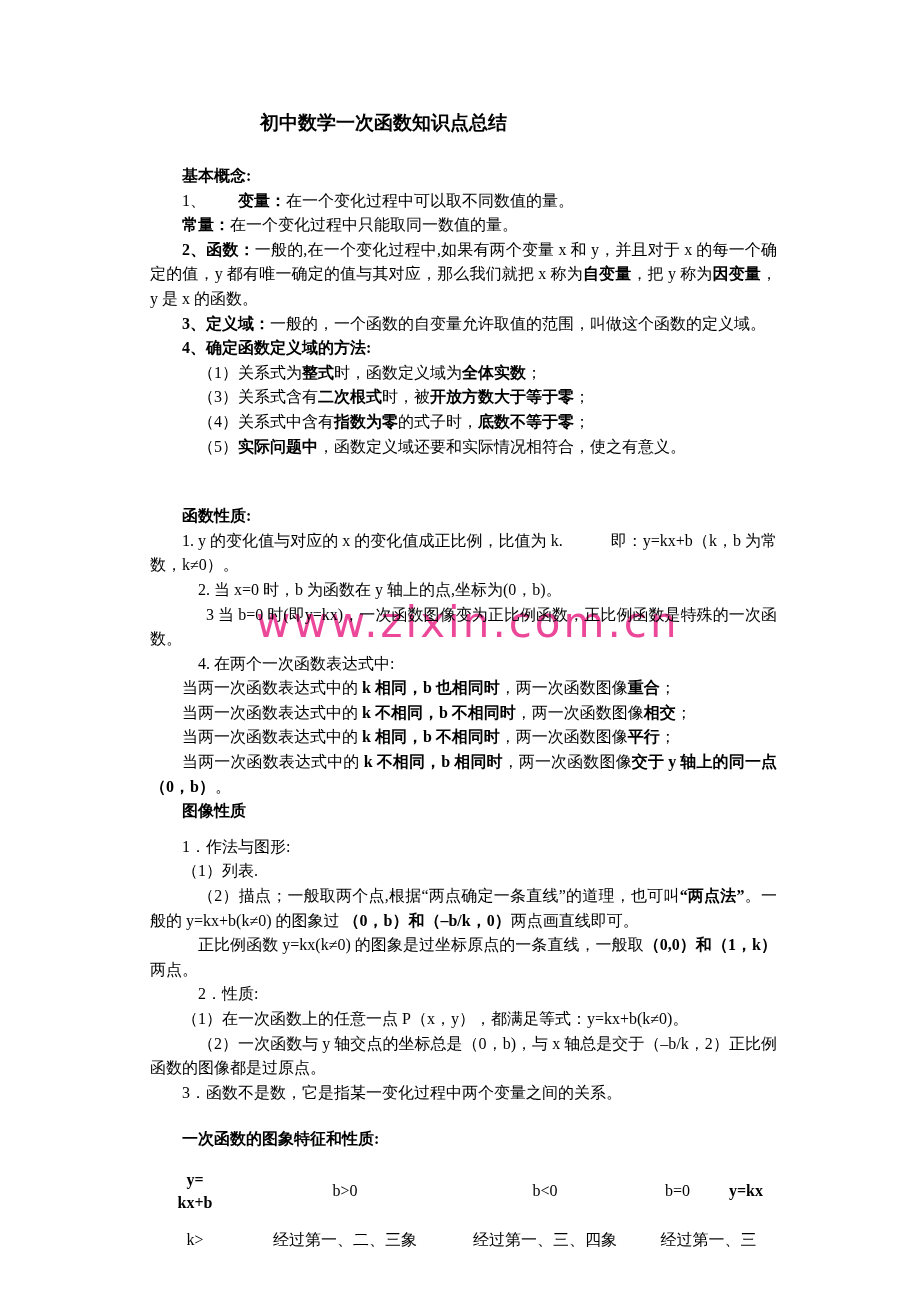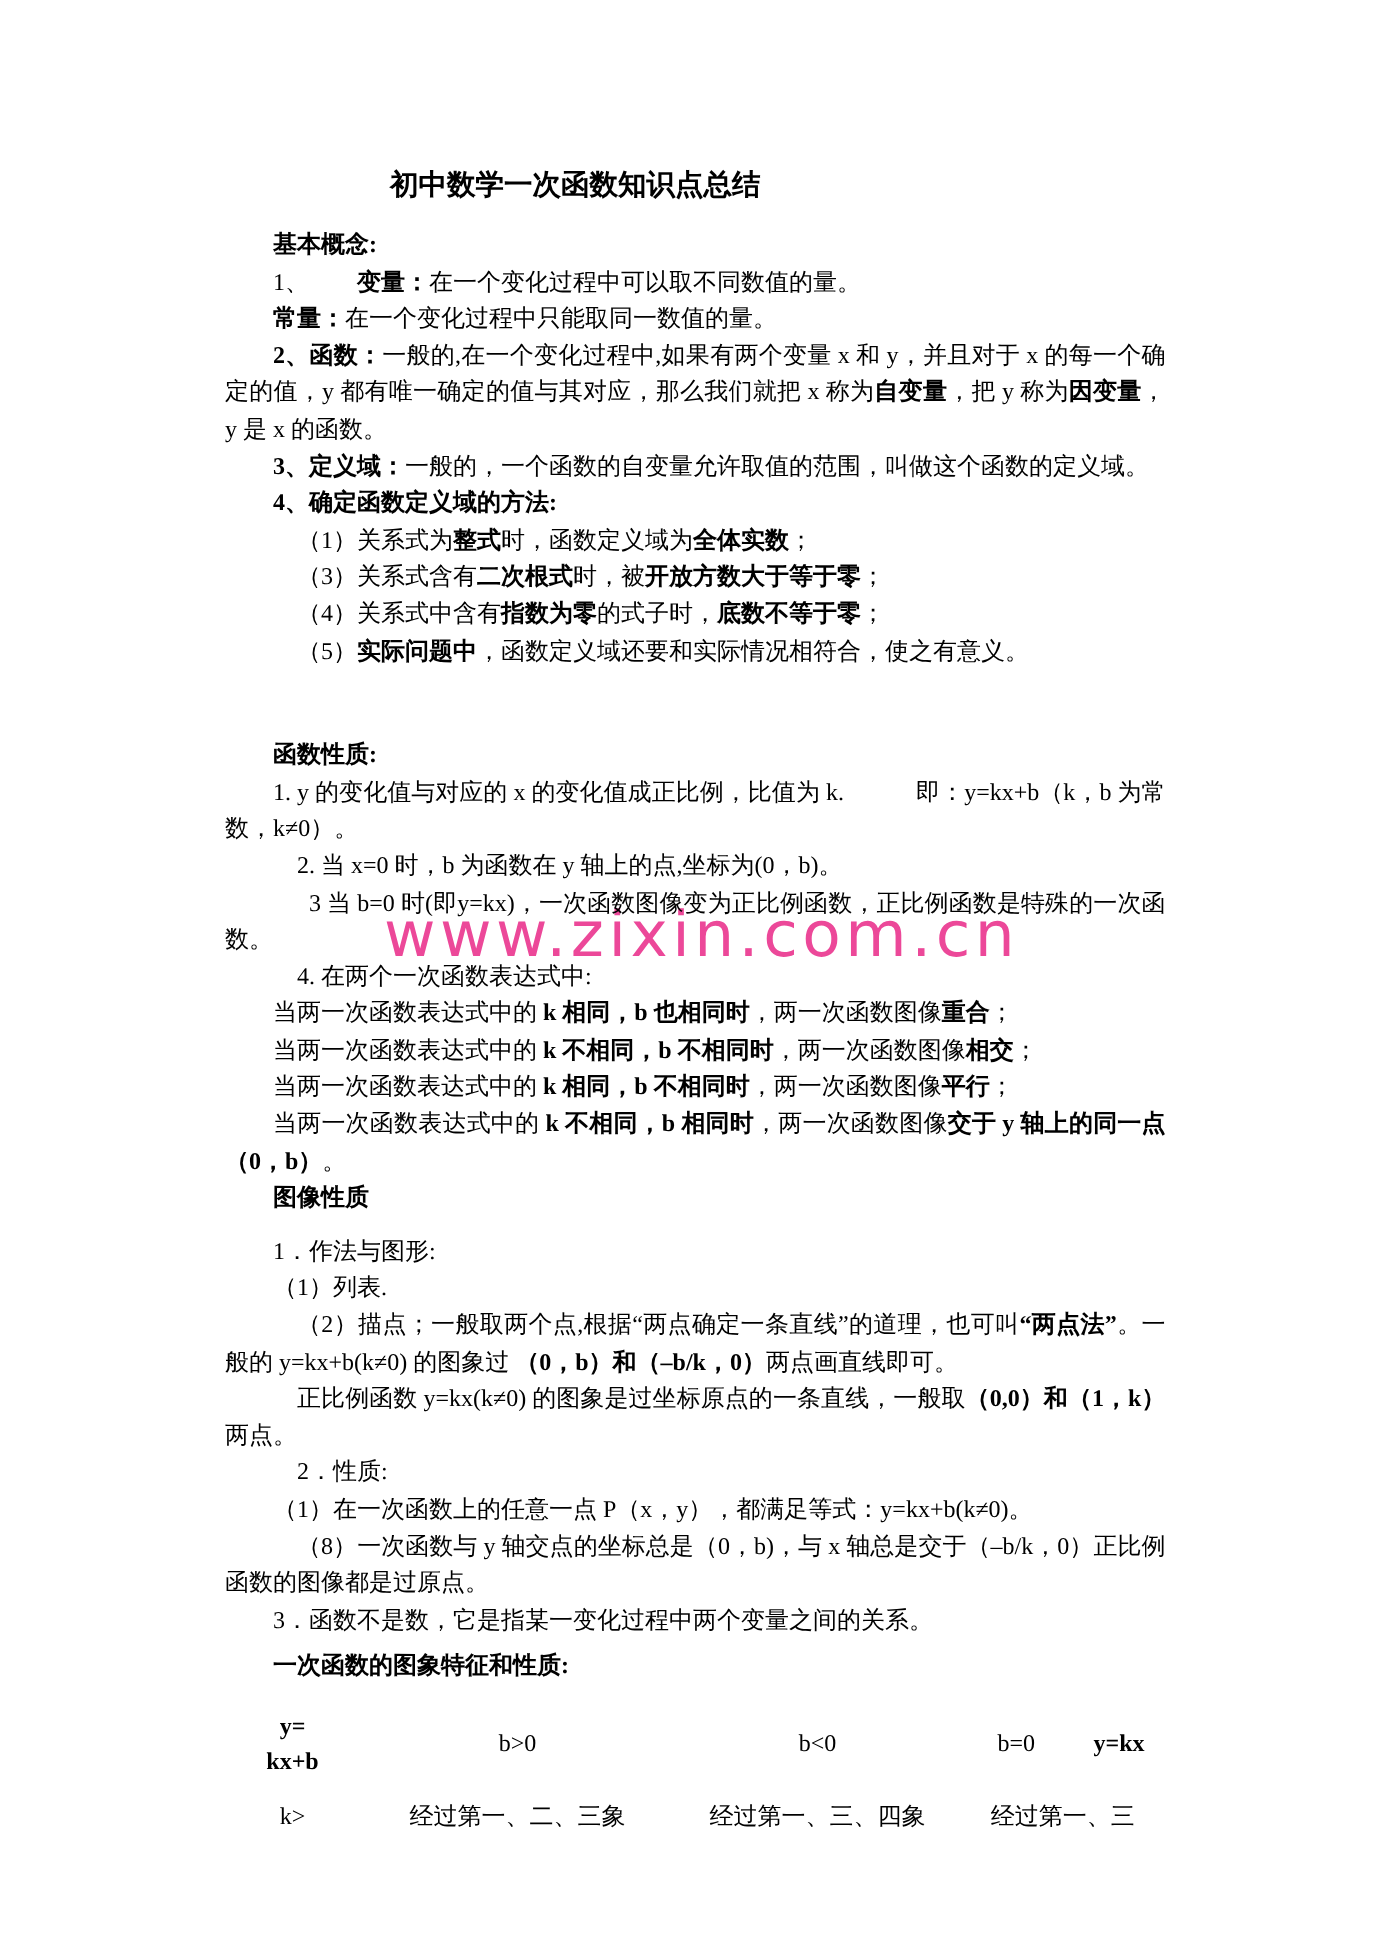--- a/index.html
+++ b/index.html
@@ -30,21 +30,21 @@
     left: 150px;
     top: 110px;
     width: 627px;
     z-index: 1;
   }
   .title {
     font-size: 19px;
     font-weight: bold;
     text-align: center;
     padding-right: 160px;
-    margin-bottom: 16px;
+    margin-bottom: 28px;
     font-family: inherit;
   }
   .doc-body .para {
     font-size: 16px;
     line-height: 24.6px;
     text-align: justify;
   }
   .b { font-weight: bold; }
   .ftable {
     margin-top: 16px;
@@ -96,23 +96,23 @@
         <div class="para" style="text-indent: 2em;"><span>当两一次函数表达式中的 </span><span class="b">k 不相同，b 不相同时</span><span>，两一次函数图像</span><span class="b">相交</span><span>；</span></div>
         <div class="para" style="text-indent: 2em;"><span>当两一次函数表达式中的 </span><span class="b">k 相同，b 不相同时</span><span>，两一次函数图像</span><span class="b">平行</span><span>；</span></div>
         <div class="para" style="text-indent: 2em;"><span>当两一次函数表达式中的 </span><span class="b">k 不相同，b 相同时</span><span>，两一次函数图像</span><span class="b">交于 y 轴上的同一点（0，b）</span><span>。</span></div>
         <div class="para" style="text-indent: 2em;"><span class="b">图像性质</span></div>
         <div class="para" style="text-indent: 2em; margin-top: 11px;"><span>1．作法与图形:</span></div>
         <div class="para" style="text-indent: 2em;"><span>（1）列表.</span></div>
         <div class="para" style="text-indent: 3em;"><span>（2）描点；一般取两个点,根据“两点确定一条直线”的道理，也可叫</span><span class="b">“两点法”</span><span>。一般的 y=kx+b(k≠0) 的图象过 </span><span class="b">（0，b）和（–b/k，0）</span><span>两点画直线即可。</span></div>
         <div class="para" style="text-indent: 3em;"><span>正比例函数 y=kx(k≠0) 的图象是过坐标原点的一条直线，一般取</span><span class="b">（0,0）和（1，k）</span><span>两点。</span></div>
         <div class="para" style="text-indent: 3em;"><span>2．性质:</span></div>
         <div class="para" style="text-indent: 2em;"><span>（1）在一次函数上的任意一点 P（x，y），都满足等式：y=kx+b(k≠0)。</span></div>
-        <div class="para" style="text-indent: 3em;"><span>（8）一次函数与 y 轴交点的坐标总是（0，b)，与 x 轴总是交于（–b/k，0）正比例函数的图像都是过原点。</span></div>
+        <div class="para" style="text-indent: 3em;"><span>（2）一次函数与 y 轴交点的坐标总是（0，b)，与 x 轴总是交于（–b/k，2）正比例函数的图像都是过原点。</span></div>
         <div class="para" style="text-indent: 2em;"><span>3．函数不是数，它是指某一变化过程中两个变量之间的关系。</span></div>
-        <div class="para" style="text-indent: 2em; margin-top: 6px;"><span class="b">一次函数的图象特征和性质:</span></div>
+        <div class="para" style="text-indent: 2em; margin-top: 22px;"><span class="b">一次函数的图象特征和性质:</span></div>
       </div>
 
     <div class="ftable">
       <div class="frow1">
         <div class="fcell b">
           <span>y=</span><br>
           <span>kx+b</span>
         </div>
         <div class="fcell">b&gt;0</div>
         <div class="fcell">b&lt;0</div>

